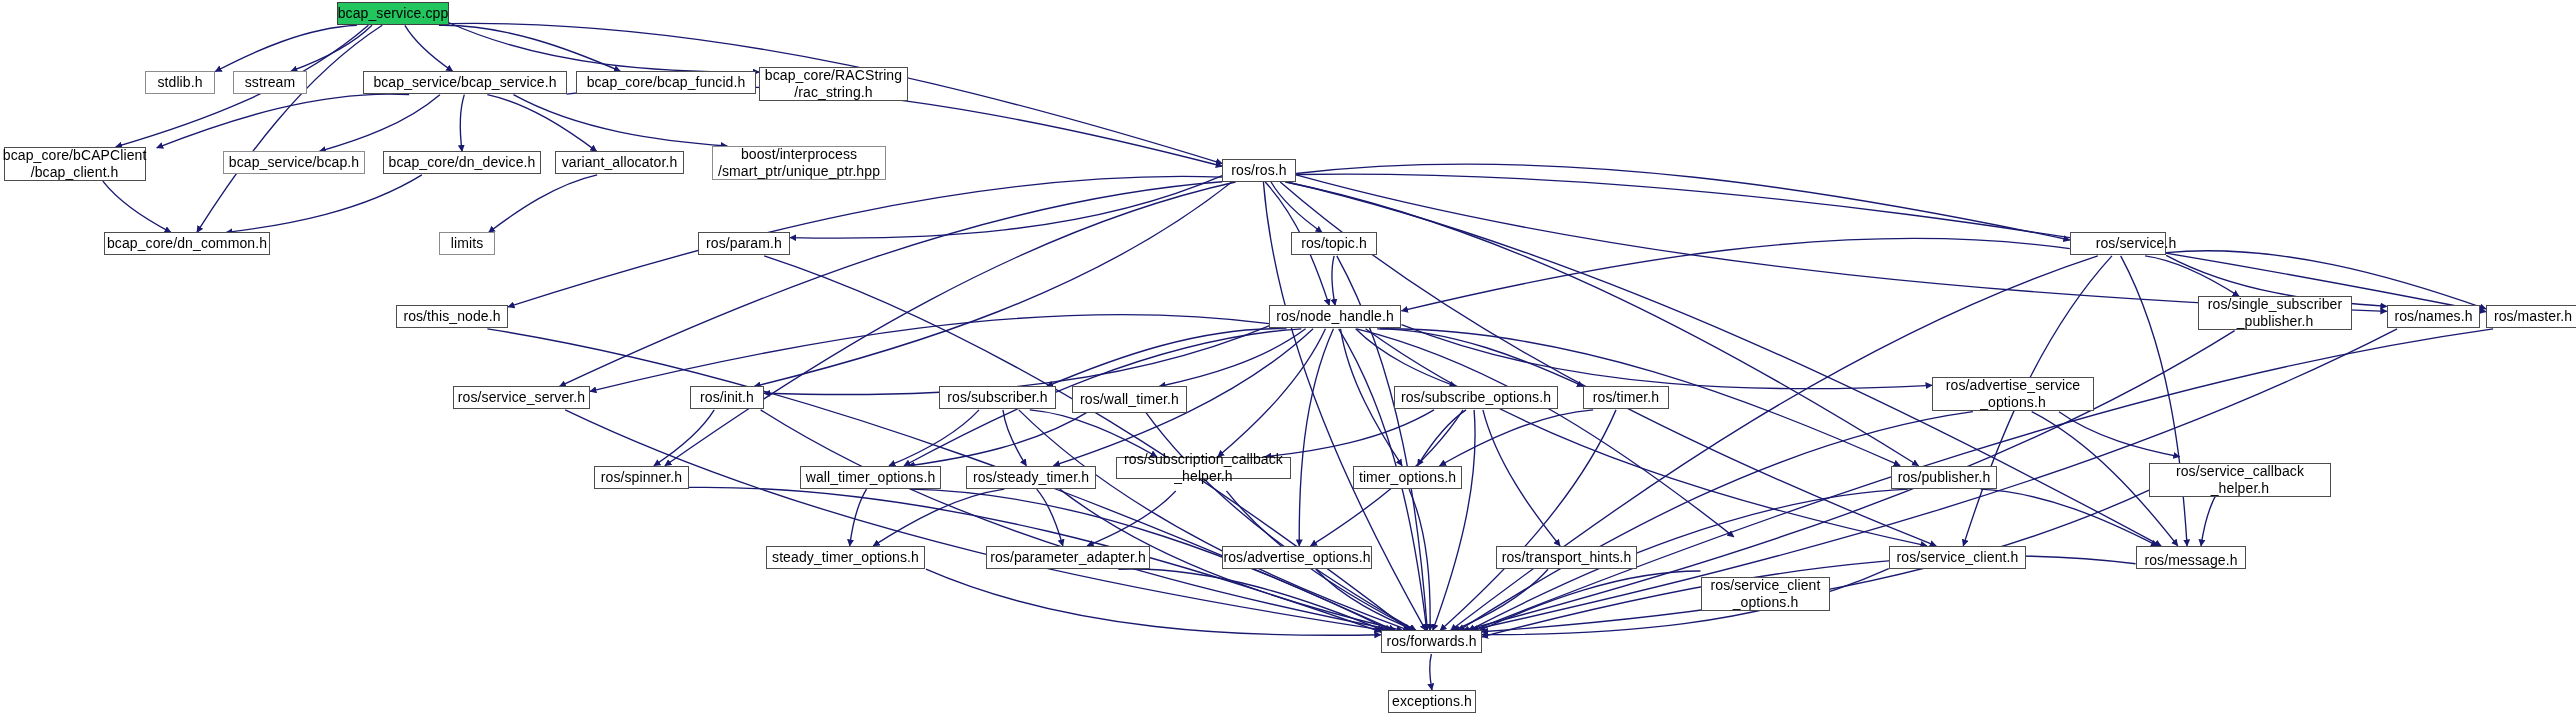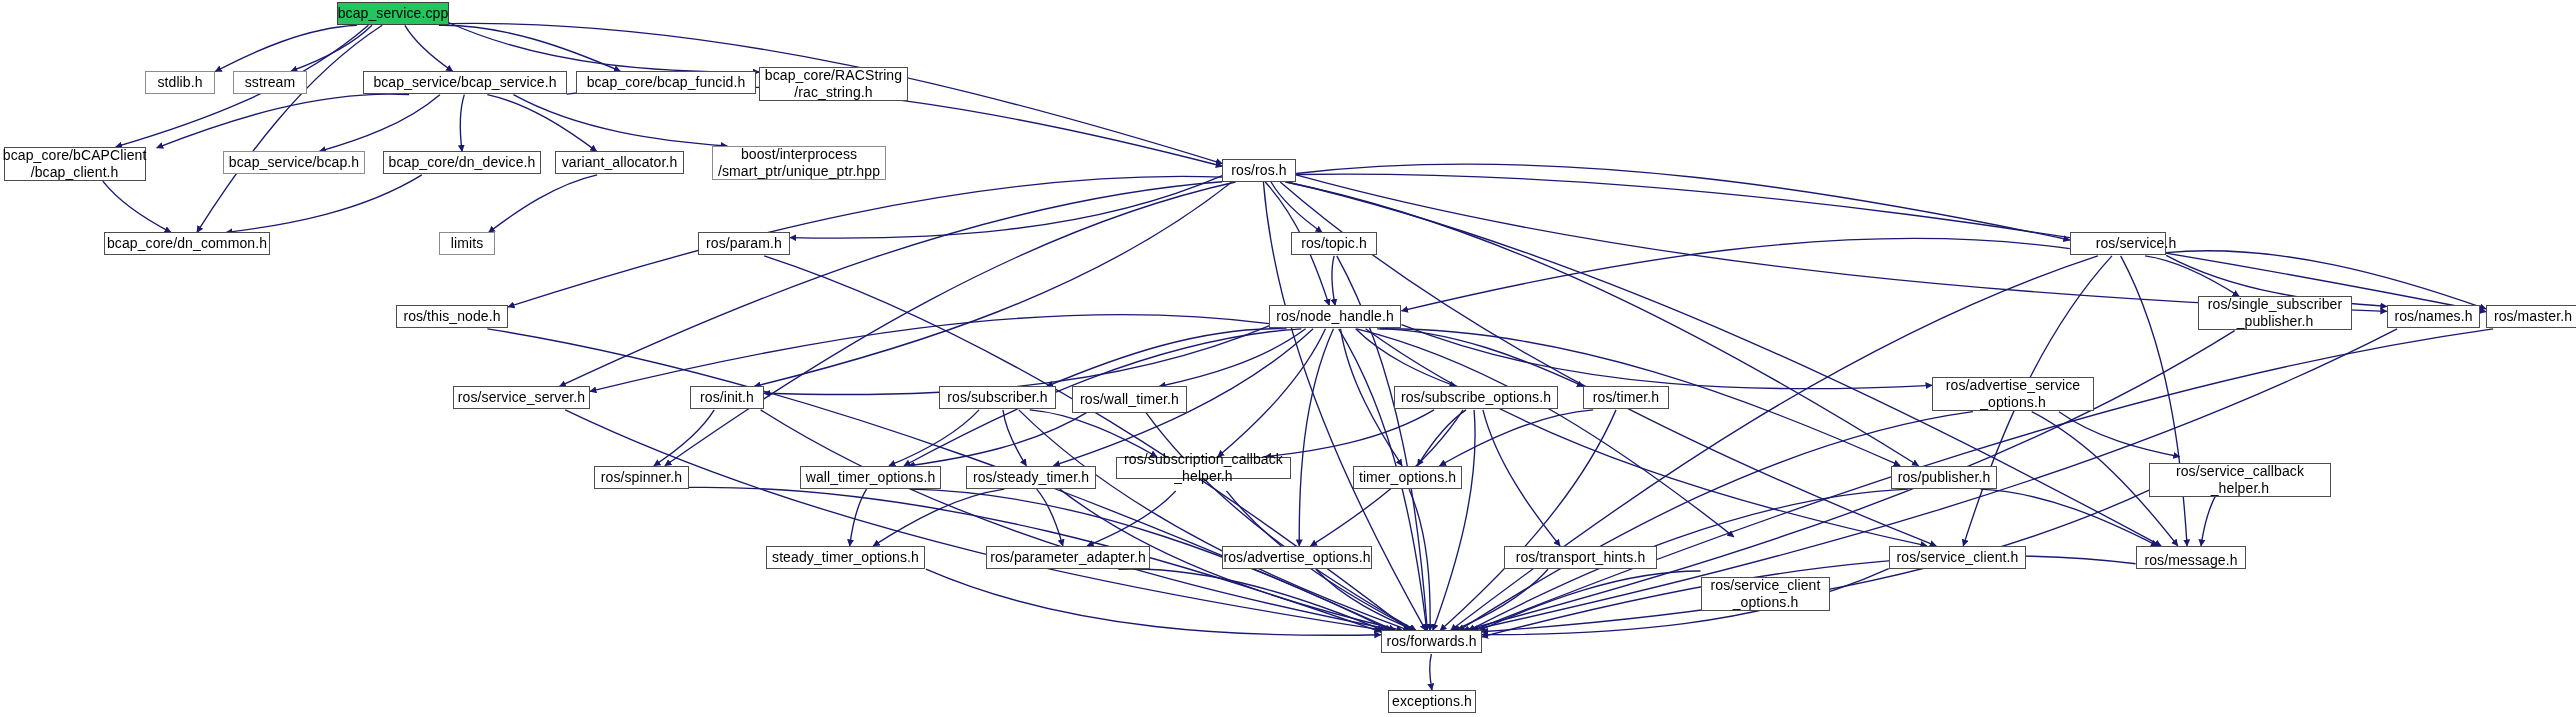--- a/index.html
+++ b/index.html
@@ -207,21 +207,21 @@
       <div class="node solid" style="left: 966px; top: 466px; width: 130px; height: 23.4px;"><span class="lbl">ros/steady_timer.h</span></div>
       <div class="node solid" style="left: 1116px; top: 457px; width: 175px; height: 22px;"><span class="lbl">ros/subscription_callback
 _helper.h</span></div>
       <div class="node solid" style="left: 1353px; top: 466px; width: 109px; height: 23.4px;"><span class="lbl">timer_options.h</span></div>
       <div class="node solid" style="left: 1891px; top: 466px; width: 106px; height: 23.4px;"><span class="lbl">ros/publisher.h</span></div>
       <div class="node solid" style="left: 2149px; top: 463px; width: 182px; height: 34px;"><span class="lbl">ros/service_callback
 _helper.h</span></div>
       <div class="node solid" style="left: 766px; top: 546px; width: 159px; height: 23.4px;"><span class="lbl">steady_timer_options.h</span></div>
       <div class="node solid" style="left: 986px; top: 546px; width: 164px; height: 23.4px;"><span class="lbl">ros/parameter_adapter.h</span></div>
       <div class="node solid" style="left: 1222px; top: 546px; width: 150px; height: 23.4px;"><span class="lbl">ros/advertise_options.h</span></div>
-      <div class="node solid" style="left: 1496px; top: 546px; width: 153px; height: 23.4px; margin-left: 8px;"><span class="lbl">ros/transport_hints.h</span></div>
+      <div class="node solid" style="left: 1496px; top: 546px; width: 141px; height: 23.4px;"><span class="lbl">ros/transport_hints.h</span></div>
       <div class="node solid" style="left: 1701px; top: 537px; width: 129px; height: 34px; margin-top: 40px;"><span class="lbl">ros/service_client
 _options.h</span></div>
       <div class="node solid" style="left: 1889px; top: 546px; width: 137px; height: 23.4px;"><span class="lbl">ros/service_client.h</span></div>
       <div class="node solid" style="left: 2136px; top: 546px; width: 110px; height: 23.4px; align-items: flex-end;"><span class="lbl">ros/message.h</span></div>
       <div class="node solid" style="left: 1381px; top: 630px; width: 101px; height: 23.4px;"><span class="lbl">ros/forwards.h</span></div>
       <div class="node solid" style="left: 1388px; top: 690px; width: 88px; height: 23.4px;"><span class="lbl">exceptions.h</span></div>
     </div>
 </div>
 
 

